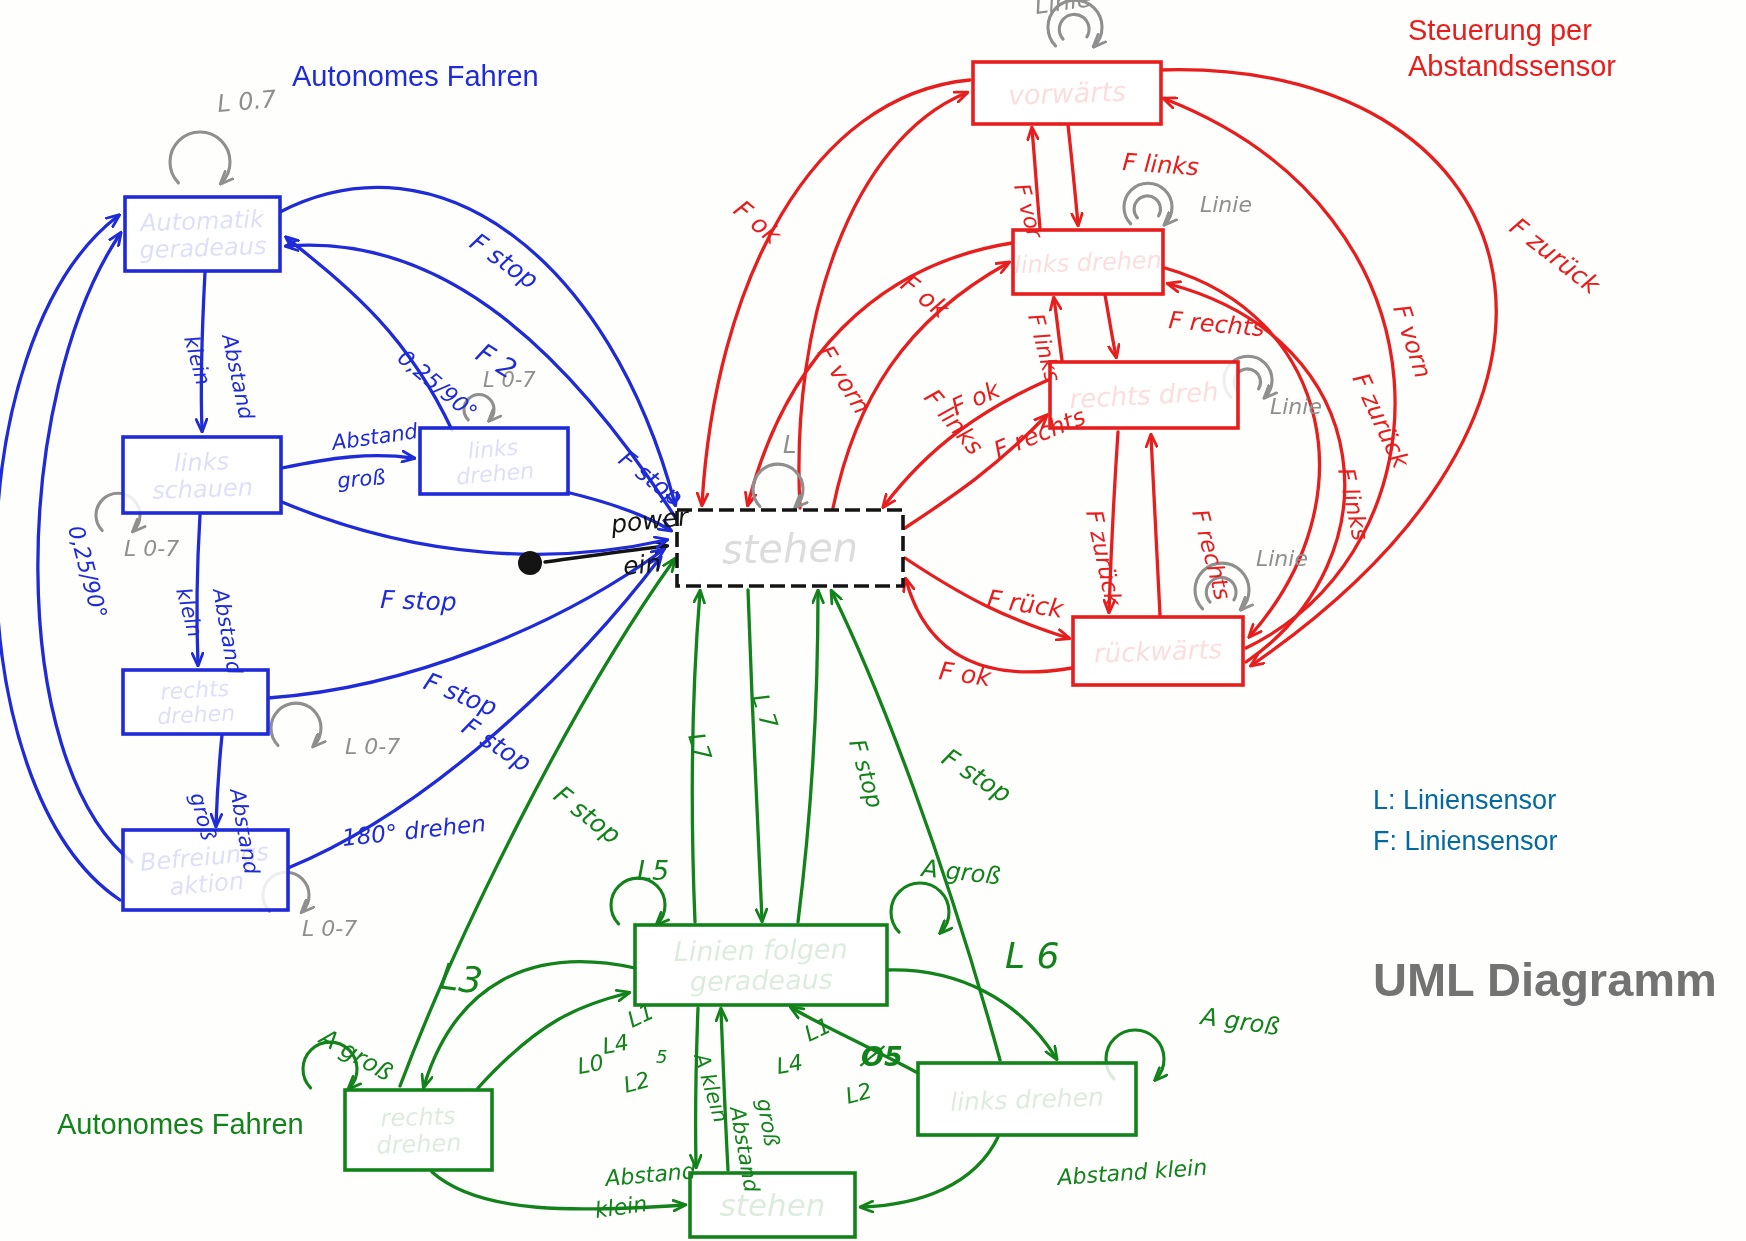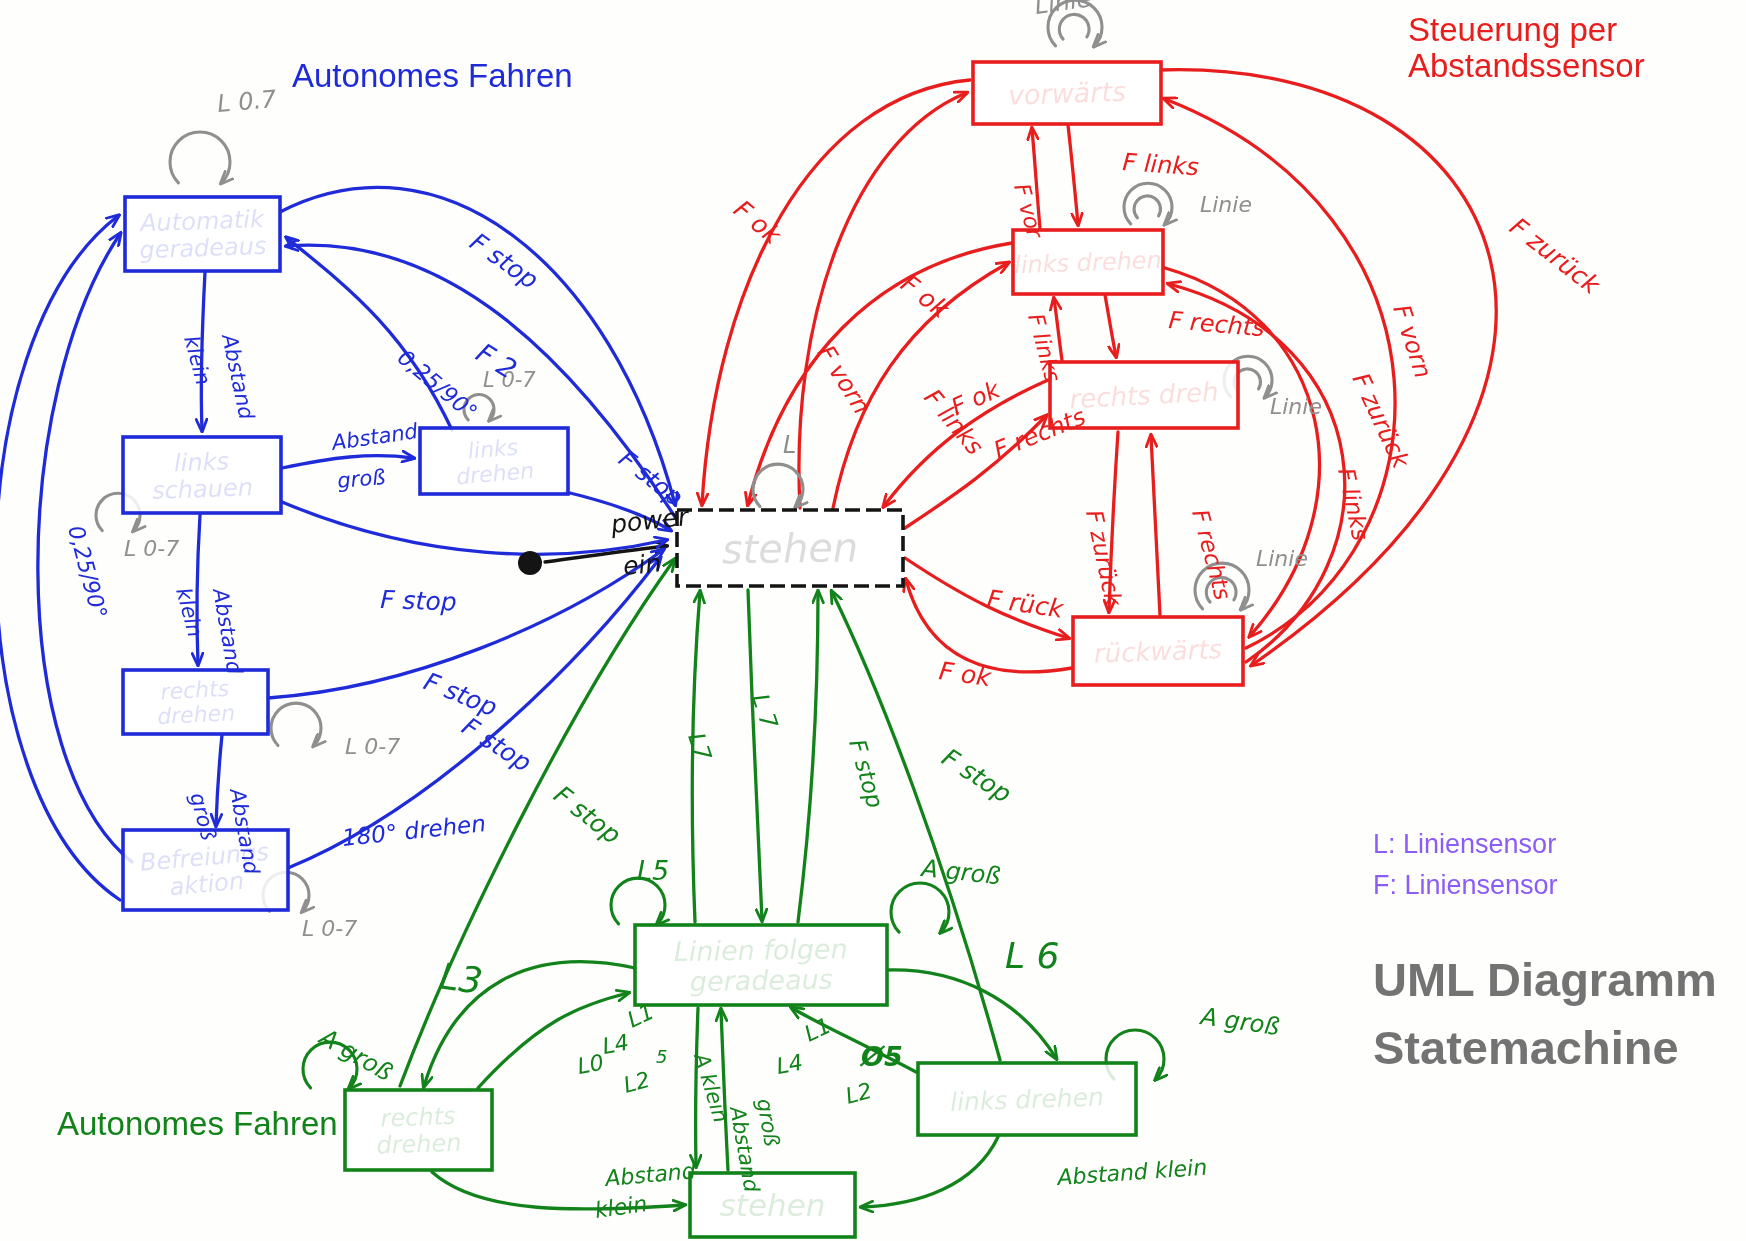--- a/index.html
+++ b/index.html
@@ -1,20 +1,20 @@
 <!DOCTYPE html>
 <html><head>
 <meta charset="utf-8">
 <style>
   html,body{margin:0;padding:0;background:#ffffff;}
   #canvas{position:relative;width:1746px;height:1241px;background:#fefefc;overflow:hidden;
           font-family:"Liberation Sans",sans-serif;}
   #diagram{position:absolute;left:0;top:0;}
-  .heading{position:absolute;font-size:33px;line-height:36px;font-weight:normal;white-space:nowrap;}
-  .legend{position:absolute;font-size:27px;line-height:41px;color:#8b5cf6;white-space:nowrap;margin-top:44px;}
+  .heading{position:absolute;font-size:29px;line-height:36px;font-weight:normal;white-space:nowrap;}
+  .legend{position:absolute;font-size:27px;line-height:41px;color:#0369a1;white-space:nowrap;}
   .big-title{position:absolute;font-size:47px;line-height:68px;font-weight:bold;color:#737373;white-space:nowrap;}
   .hand-state{font-family:"DejaVu Sans",sans-serif;font-style:italic;}
   .hand-label{font-family:"DejaVu Sans",sans-serif;font-style:italic;}
 </style>
 </head>
 <body>
 
 <div id="canvas">
   <svg id="diagram" width="1746" height="1241" viewBox="0 0 1746 1241">
       <defs>
@@ -268,15 +268,14 @@
     <div>Autonomes Fahren</div>
   </div>
 
   <div class="legend" style="left: 1373px; top: 780px;">
     <div>L: Liniensensor</div>
     <div>F: Liniensensor</div>
   </div>
 
   <div class="big-title" style="left: 1373px; top: 946px;">
     <div>UML Diagramm</div>
-    <div>Statemachine</div>
   </div>
 </div>
 
 </body></html>

